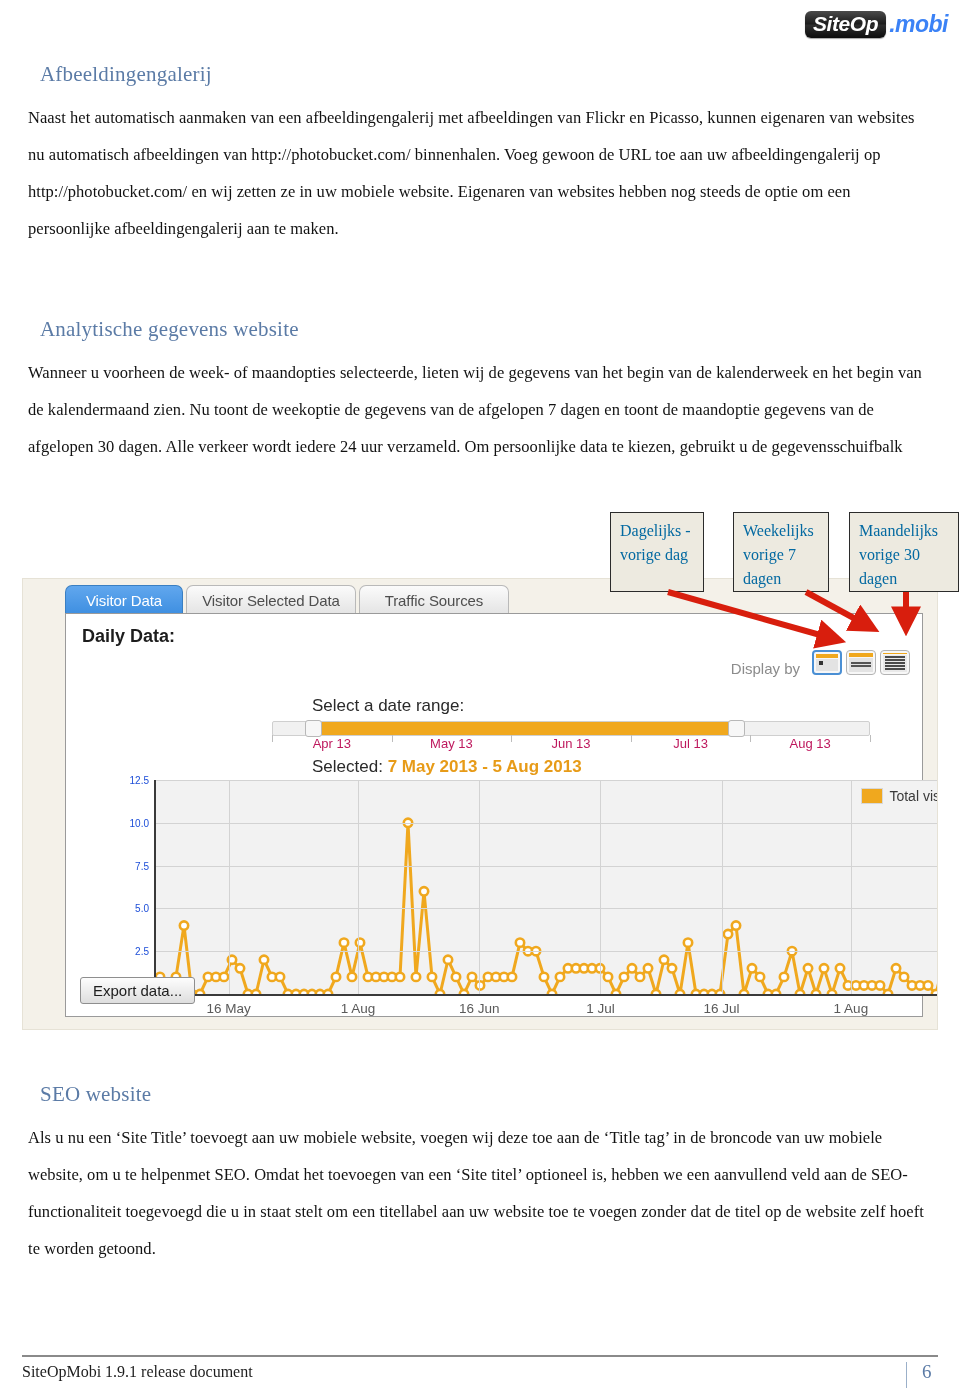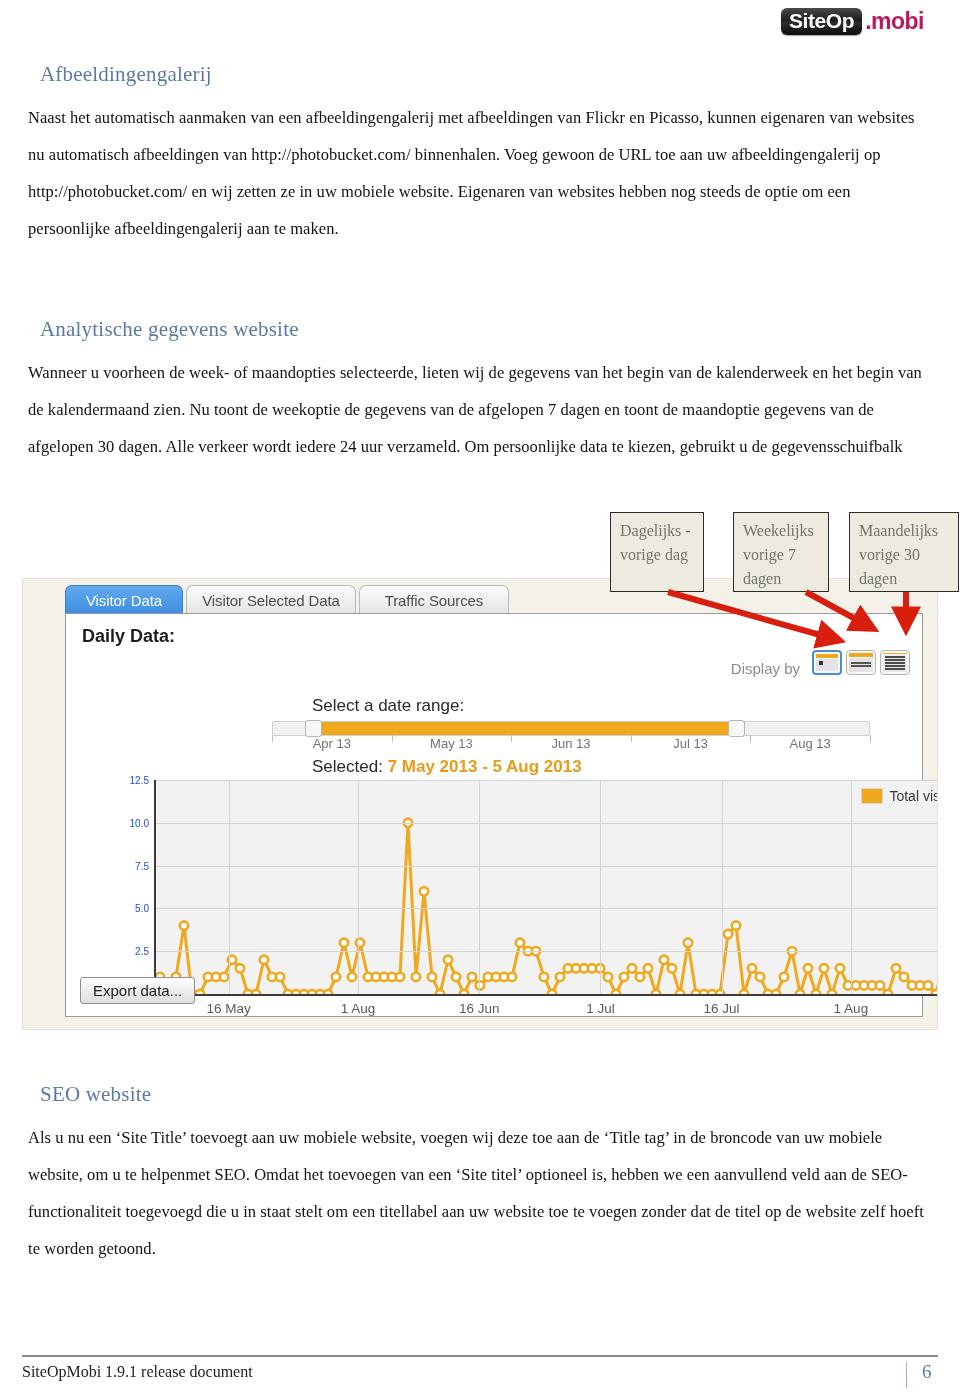--- a/index.html
+++ b/index.html
@@ -13,42 +13,43 @@
     position: relative;
     font-family: "Liberation Serif", serif;
     color: #1a1a1a;
     overflow: hidden;
   }
 
   
   .logo-wrap {
     position: absolute;
     top: 8px;
-    right: 36px;
+    right: 12px;
     display: flex;
-    align-items: flex-start;
+    align-items: flex-end;
     height: 30px;
+    font-style: italic;
   }
   .logo-box {
     background: linear-gradient(180deg, #4b4b4b 0%, #1c1c1c 48%, #2e2e2e 52%, #0d0d0d 100%);
     border-radius: 6px;
     padding: 2px 8px 3px 8px;
     color: #ffffff;
     font-family: "Liberation Sans", sans-serif;
     font-weight: bold;
     font-size: 21px;
     letter-spacing: -0.4px;
     line-height: 1.05;
     box-shadow: 0 1px 1px rgba(0,0,0,0.35);
   }
   .logo-mobi {
     font-family: "Liberation Sans", sans-serif;
     font-weight: bold;
     font-size: 23px;
-    color: #be185d;
+    color: #3b82f6;
     margin-left: 3px;
     letter-spacing: -0.5px;
   }
 
   
   .page {
     position: absolute;
     left: 28px;
     top: 0;
     width: 904px;
@@ -82,21 +83,21 @@
   #sec-seo p { margin-top: 12px; }
 
   
   .callout {
     position: absolute;
     background: #edeae0;
     border: 1.4px solid #2b2b2b;
     font-family: "Liberation Serif", serif;
     font-size: 16px;
     line-height: 24px;
-    color: #737373;
+    color: #0369a1;
     padding: 6px 6px 6px 9px;
     box-sizing: border-box;
     z-index: 6;
   }
   #callout-daily   { left: 610px; top: 512px; width: 94px;  height: 80px; }
   #callout-weekly  { left: 733px; top: 512px; width: 96px;  height: 80px; }
   #callout-monthly { left: 849px; top: 512px; width: 110px; height: 80px; }
 
   
   #arrow-layer {
@@ -247,21 +248,21 @@
     position: absolute;
     left: 206px;
     top: 122px;
     width: 598px;
     height: 18px;
   }
   .tick {
     position: absolute;
     top: 0;
     font-size: 13px;
-    color: #737373;
+    color: #be185d;
     transform: translateX(-50%);
   }
   .tick-mark {
     position: absolute;
     top: -1px;
     width: 1px;
     height: 7px;
     background: #bdbdbd;
   }
   .selected-line {

